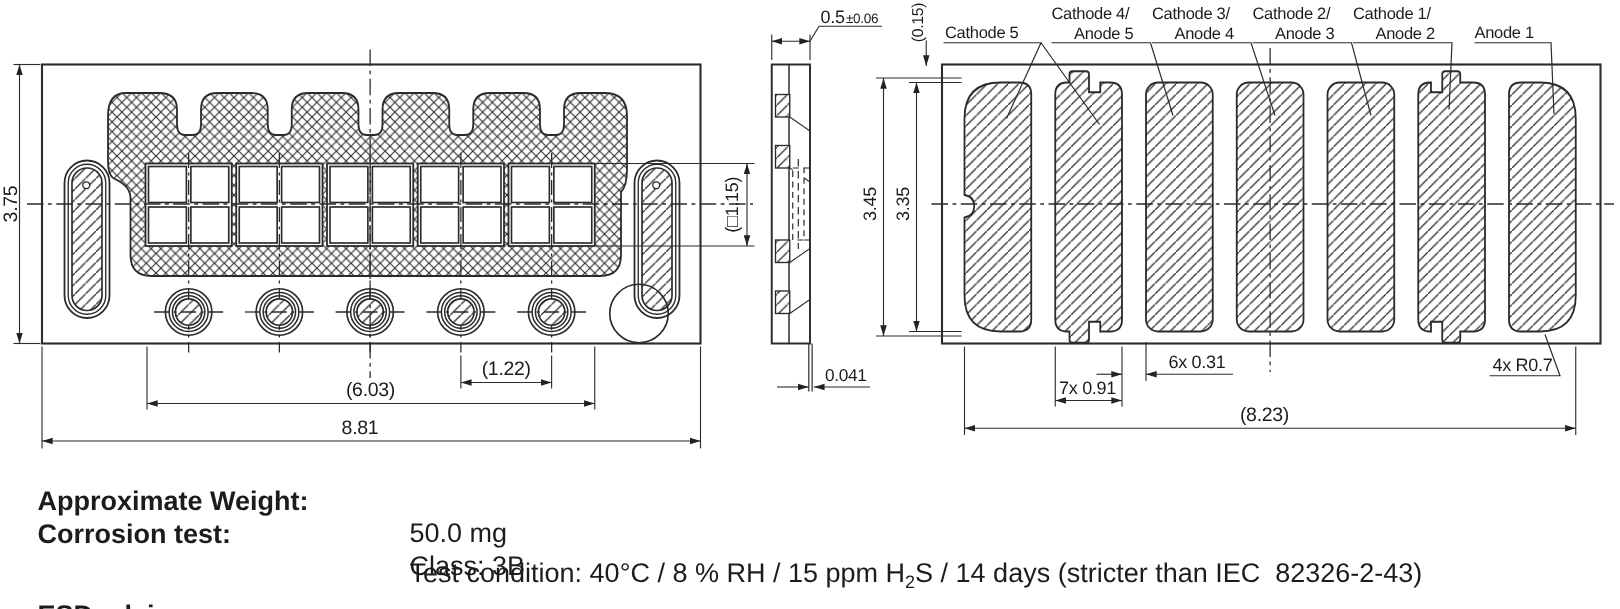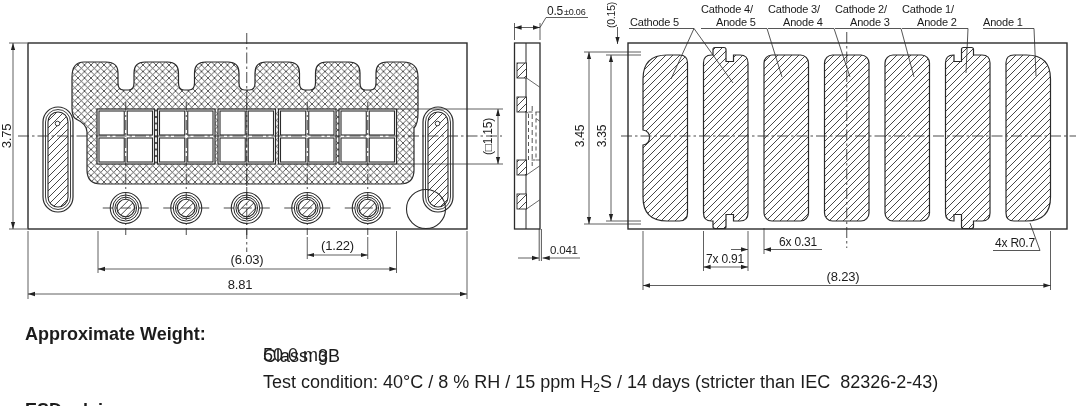--- a/index.html
+++ b/index.html
@@ -4,21 +4,21 @@
 <style>
   html,body{margin:0;padding:0;background:#fff;}
   body{width:1080px;height:406px;position:relative;overflow:hidden;
        font-family:"Liberation Sans",sans-serif;color:#1c1c1c;}
   svg text{font-family:"Liberation Sans",sans-serif;fill:#1c1c1c;letter-spacing:-0.2px;}
   .dimtxt{font-size:13px;}
   .dimtxt-s{font-size:12px;}
   .lbltxt{font-size:11px;}
   .specs .row{position:absolute;left:0;width:1080px;height:24px;font-size:18px;white-space:pre;}
   .specs .lbl{position:absolute;left:25px;font-weight:bold;}
-  .specs .val{position:absolute;left:263px;text-align:center;}
+  .specs .val{position:absolute;left:273px;text-align:center;}
   .specs .sub{font-size:12px;position:relative;top:4px;}
 </style>
 </head>
 <body>
 
 
 
 <svg width="1080" height="300" viewBox="0 0 1080 300">
   <defs>
     <pattern id="xh" width="6.5" height="6.5" patternUnits="userSpaceOnUse">
@@ -234,20 +234,21 @@
   </g>
 </svg>
 
 
 <div class="specs">
   <div class="row" style="top:303px">
     <span class="lbl">Approximate Weight:</span>
     <span class="val">50.0 mg</span>
   </div>
   <div class="row" style="top:325px">
+    <span class="lbl">Corrosion test:</span>
     <span class="val">Class: 3B</span>
   </div>
   <div class="row" style="top:351px">
     <span class="val"><span>Test condition: 40°C / 8 % RH / 15 ppm H</span><span class="sub">2</span><span>S / 14 days (stricter than IEC  82326-2-43)</span></span>
   </div>
   <div class="row" style="top:379px">
     <span class="lbl">ESD advice:</span>
     
   </div>
 </div>

